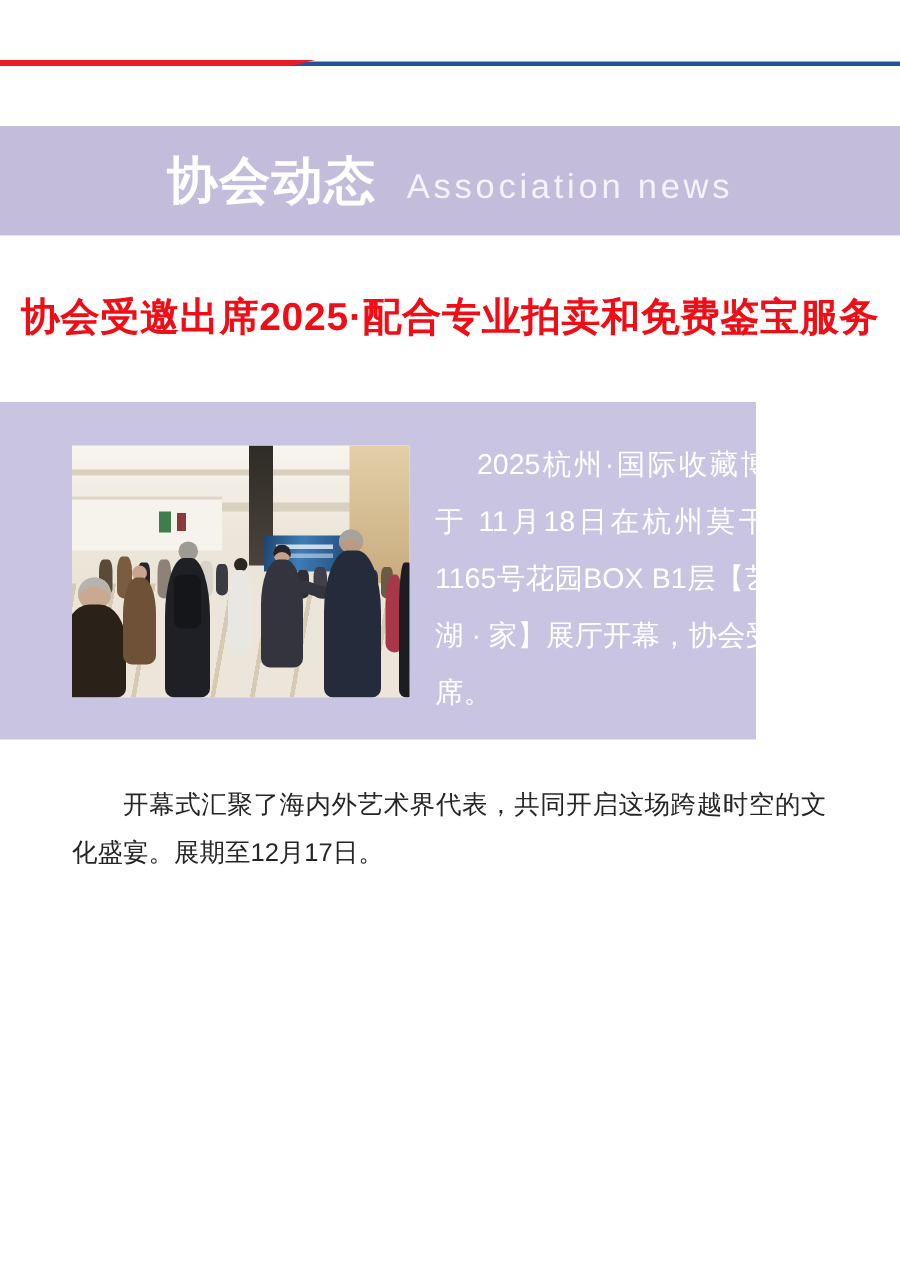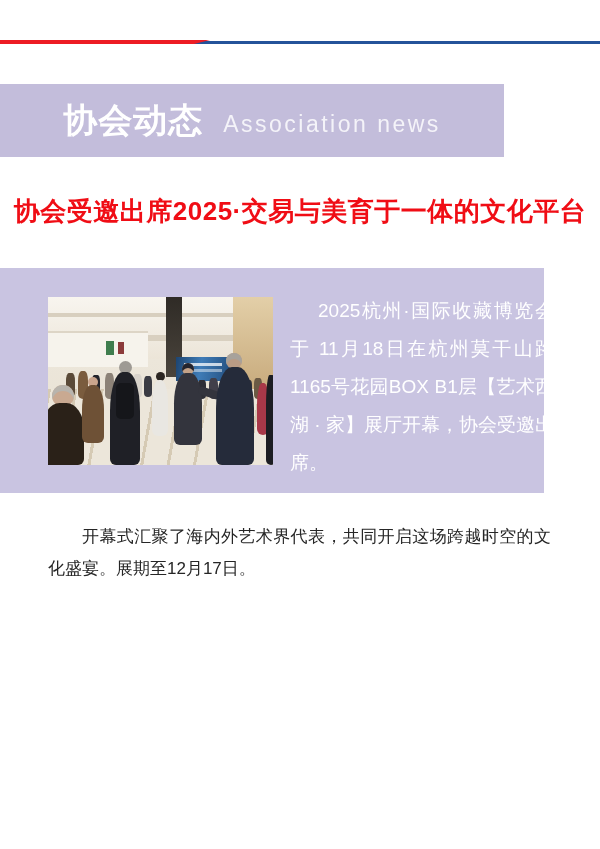--- a/index.html
+++ b/index.html
@@ -6,33 +6,33 @@
   .page{position:relative;width:600px;height:849px;margin:0 auto;background:#fff;
         font-family:"Liberation Sans",sans-serif;overflow:hidden;}
 
   
   .topline{position:absolute;top:40px;left:0;width:600px;height:4px;}
   .topline-blue{position:absolute;left:0;top:1px;width:600px;height:3px;background:#24539a;}
   .topline-red{position:absolute;left:0;top:0;width:210px;height:4px;background:#ed1c24;
                clip-path:polygon(0 0,100% 0,calc(100% - 16px) 100%,0 100%);}
 
   
-  .banner{position:absolute;top:84px;left:0;width:504px;height:73px;background:#c3bddb;
+  .banner{position:absolute;top:84px;left:0;width:600px;height:73px;background:#c3bddb;
           display:flex;align-items:center;justify-content:center;}
   .banner-line{white-space:nowrap;}
   .banner-title{font-size:34px;font-weight:bold;color:#ffffff;letter-spacing:1px;vertical-align:baseline;}
   .banner-sub{font-size:23px;font-weight:400;color:rgba(255,255,255,.82);letter-spacing:2.5px;
               margin-left:20px;vertical-align:baseline;}
 
   
   .headline{position:absolute;top:194px;left:0;width:600px;text-align:center;
             color:#f00d15;font-size:26px;font-weight:bold;letter-spacing:.5px;white-space:nowrap;}
 
   
-  .feature{position:absolute;top:268px;left:0;width:544px;height:225px;background:#c9c4e1;}
+  .feature{position:absolute;top:268px;left:0;width:504px;height:225px;background:#c9c4e1;}
   .photo{position:absolute;left:48px;top:29px;width:225px;height:168px;overflow:hidden;
          background:linear-gradient(#f8f5ef 0,#ece5d8 62px,#ece6da 62px,#e7e0d2 100%);}
   .feature-text{position:absolute;left:290px;top:24px;width:264px;color:#ffffff;
                 font-size:19px;line-height:38px;text-align:justify;text-indent:28px;}
 
   
   .article{position:absolute;left:48px;top:521px;width:503px;color:#262626;
            font-size:17px;line-height:31.5px;text-align:justify;}
   .article p{margin:0;text-indent:2em;}
   .article p + p{margin-top:21px;}
@@ -65,21 +65,21 @@
     <span class="topline-blue" style="background: rgb(36, 83, 154);"></span>
     <span class="topline-red" style="background: rgb(237, 28, 36);"></span>
   </div>
 
   <div class="banner" style="background: rgb(195, 189, 219);">
     <div class="banner-line">
       <span class="banner-title">协会动态</span><span class="banner-sub">Association news</span>
     </div>
   </div>
 
-  <div class="headline" style="color: rgb(240, 13, 21);">协会受邀出席2025·交易与美育于一体的文化平台</div>
+  <div class="headline" style="color: rgb(240, 13, 21);">协会受邀出席2025·配合专业拍卖和免费鉴宝服务</div>
 
   <div class="feature" style="background: rgb(201, 196, 225);">
 
     <div class="photo">
 
       <span class="ph ph-band1"></span>
       <span class="ph ph-band2"></span>
       <span class="ph ph-store"></span>
       <span class="ph ph-poster"></span>
       <span class="ph ph-poster2"></span>

